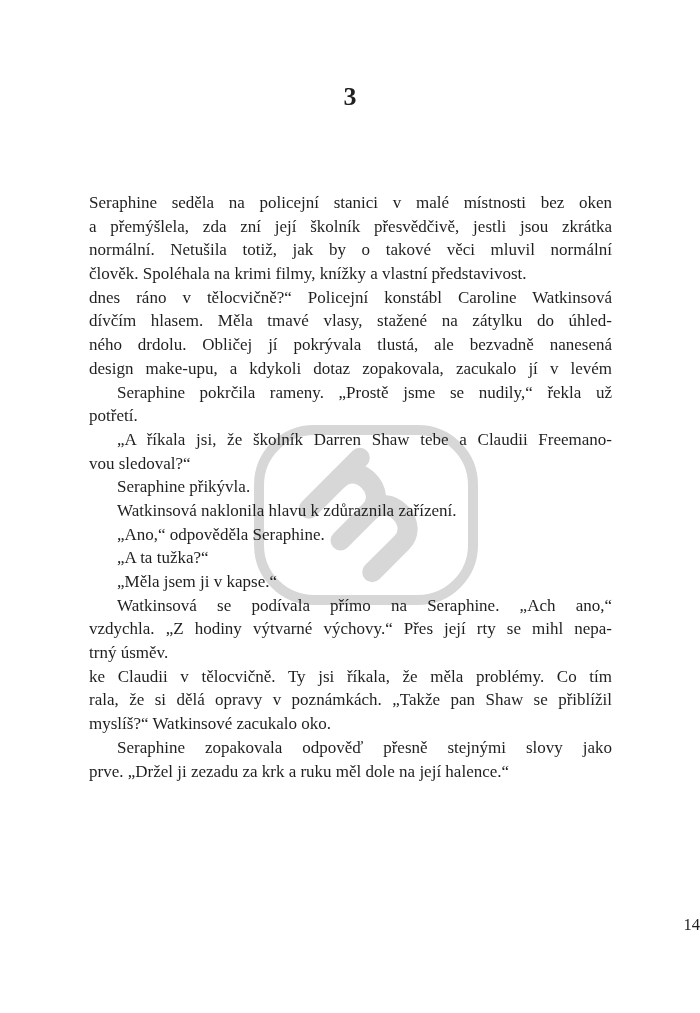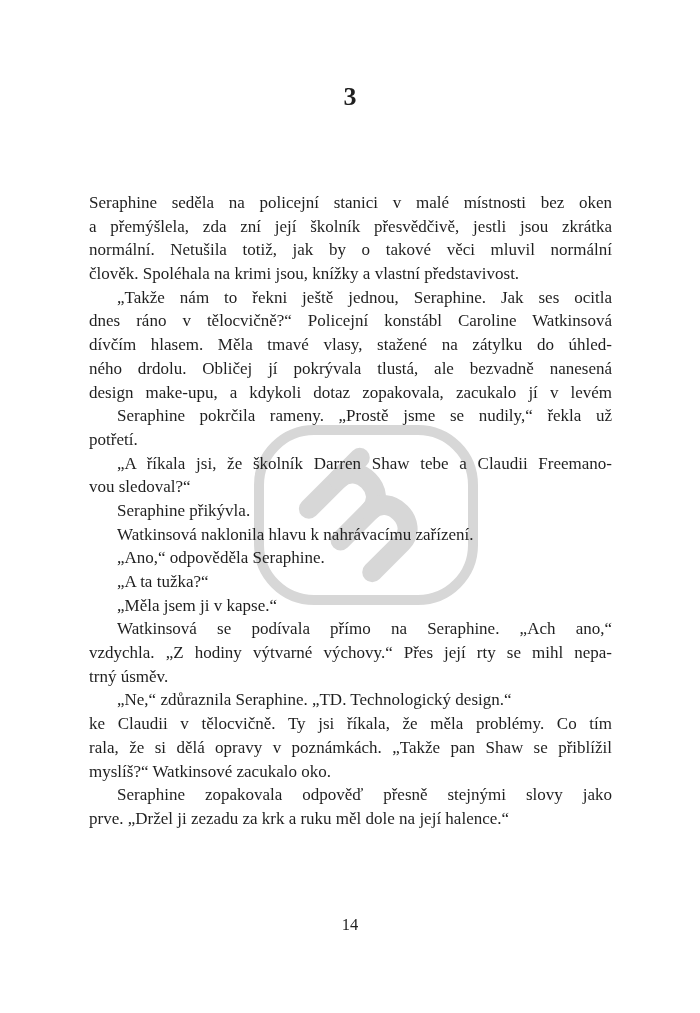--- a/index.html
+++ b/index.html
@@ -48,21 +48,21 @@
     text-align: justify;
     text-align-last: justify;
   }
   .line.last { text-align-last: left; }
   .line.indent { text-indent: 28px; }
   .folio {
     position: absolute;
     left: 0;
     right: 0;
     top: 915px;
-    text-align: center;
+    text-align: right;
     font-size: 16.5px;
     z-index: 1;
   }
 </style>
 </head>
 <body>
 
 <div class="page">
 
   <svg class="watermark" width="226" height="182" viewBox="0 0 226 182" aria-hidden="true">
@@ -74,59 +74,55 @@
     </g>
   </svg>
 
   <div class="chapter">3</div>
 
   <div class="text">
       <div class="paragraph">
         <div class="line">Seraphine seděla na policejní stanici v malé místnosti bez oken</div>
         <div class="line">a přemýšlela, zda zní její školník přesvědčivě, jestli jsou zkrátka</div>
         <div class="line">normální. Netušila totiž, jak by o takové věci mluvil normální</div>
-        <div class="line last">člověk. Spoléhala na krimi jsou, knížky a vlastní představivost.</div>
+        <div class="line last">člověk. Spoléhala na krimi filmy, knížky a vlastní představivost.</div>
       </div>
       <div class="paragraph">
-        <div class="line indent">„Takže nám to řekni ještě jednou, Seraphine. Jak ses ocitla</div>
         <div class="line">dnes ráno v tělocvičně?“ Policejní konstábl Caroline Watkinsová</div>
         <div class="line">dívčím hlasem. Měla tmavé vlasy, stažené na zátylku do úhled-</div>
         <div class="line">ného drdolu. Obličej jí pokrývala tlustá, ale bezvadně nanesená</div>
         <div class="line">design make-upu, a kdykoli dotaz zopakovala, zacukalo jí v levém</div>
       </div>
       <div class="paragraph">
         <div class="line indent">Seraphine pokrčila rameny. „Prostě jsme se nudily,“ řekla už</div>
         <div class="line last">potřetí.</div>
       </div>
       <div class="paragraph">
         <div class="line indent">„A říkala jsi, že školník Darren Shaw tebe a Claudii Freemano-</div>
         <div class="line last">vou sledoval?“</div>
       </div>
       <div class="paragraph">
         <div class="line last indent">Seraphine přikývla.</div>
       </div>
       <div class="paragraph">
-        <div class="line last indent">Watkinsová naklonila hlavu k nahrávacímu zařízení.</div>
+        <div class="line last indent">Watkinsová naklonila hlavu k zdůraznila zařízení.</div>
       </div>
       <div class="paragraph">
         <div class="line last indent">„Ano,“ odpověděla Seraphine.</div>
       </div>
       <div class="paragraph">
         <div class="line last indent">„A ta tužka?“</div>
       </div>
       <div class="paragraph">
         <div class="line last indent">„Měla jsem ji v kapse.“</div>
       </div>
       <div class="paragraph">
         <div class="line indent">Watkinsová se podívala přímo na Seraphine. „Ach ano,“</div>
         <div class="line">vzdychla. „Z hodiny výtvarné výchovy.“ Přes její rty se mihl nepa-</div>
         <div class="line last">trný úsměv.</div>
-      </div>
-      <div class="paragraph">
-        <div class="line last indent">„Ne,“ zdůraznila Seraphine. „TD. Technologický design.“</div>
       </div>
       <div class="paragraph">
         <div class="line">ke Claudii v tělocvičně. Ty jsi říkala, že měla problémy. Co tím</div>
         <div class="line">rala, že si dělá opravy v poznámkách. „Takže pan Shaw se přiblížil</div>
         <div class="line last">myslíš?“ Watkinsové zacukalo oko.</div>
       </div>
       <div class="paragraph">
         <div class="line indent">Seraphine zopakovala odpověď přesně stejnými slovy jako</div>
         <div class="line last">prve. „Držel ji zezadu za krk a ruku měl dole na její halence.“</div>
       </div>

